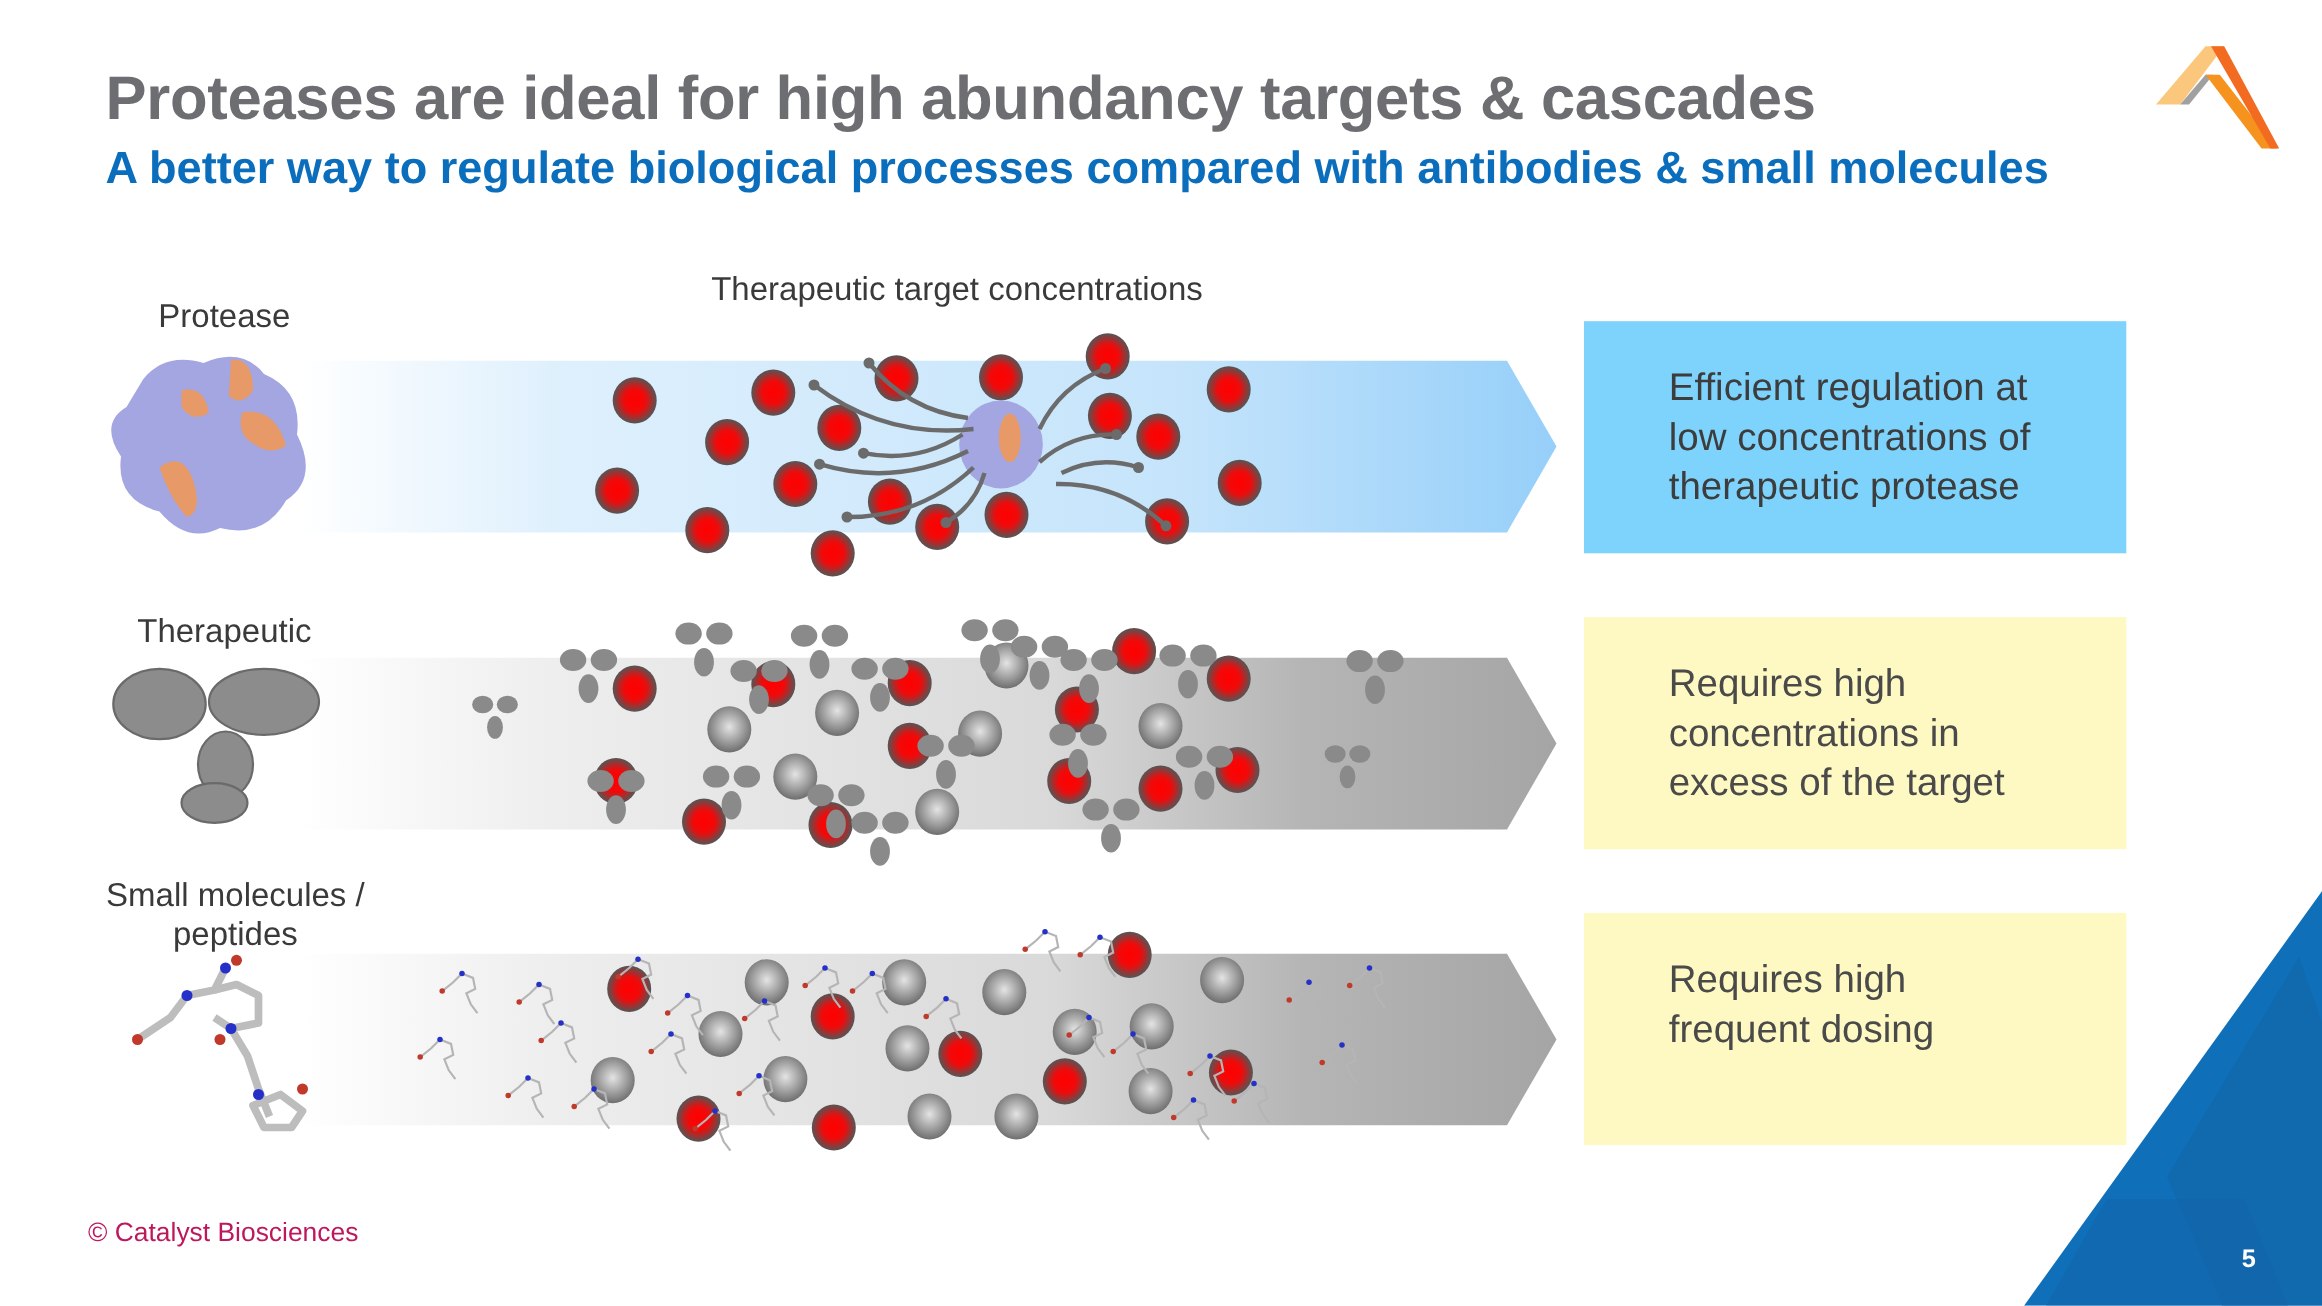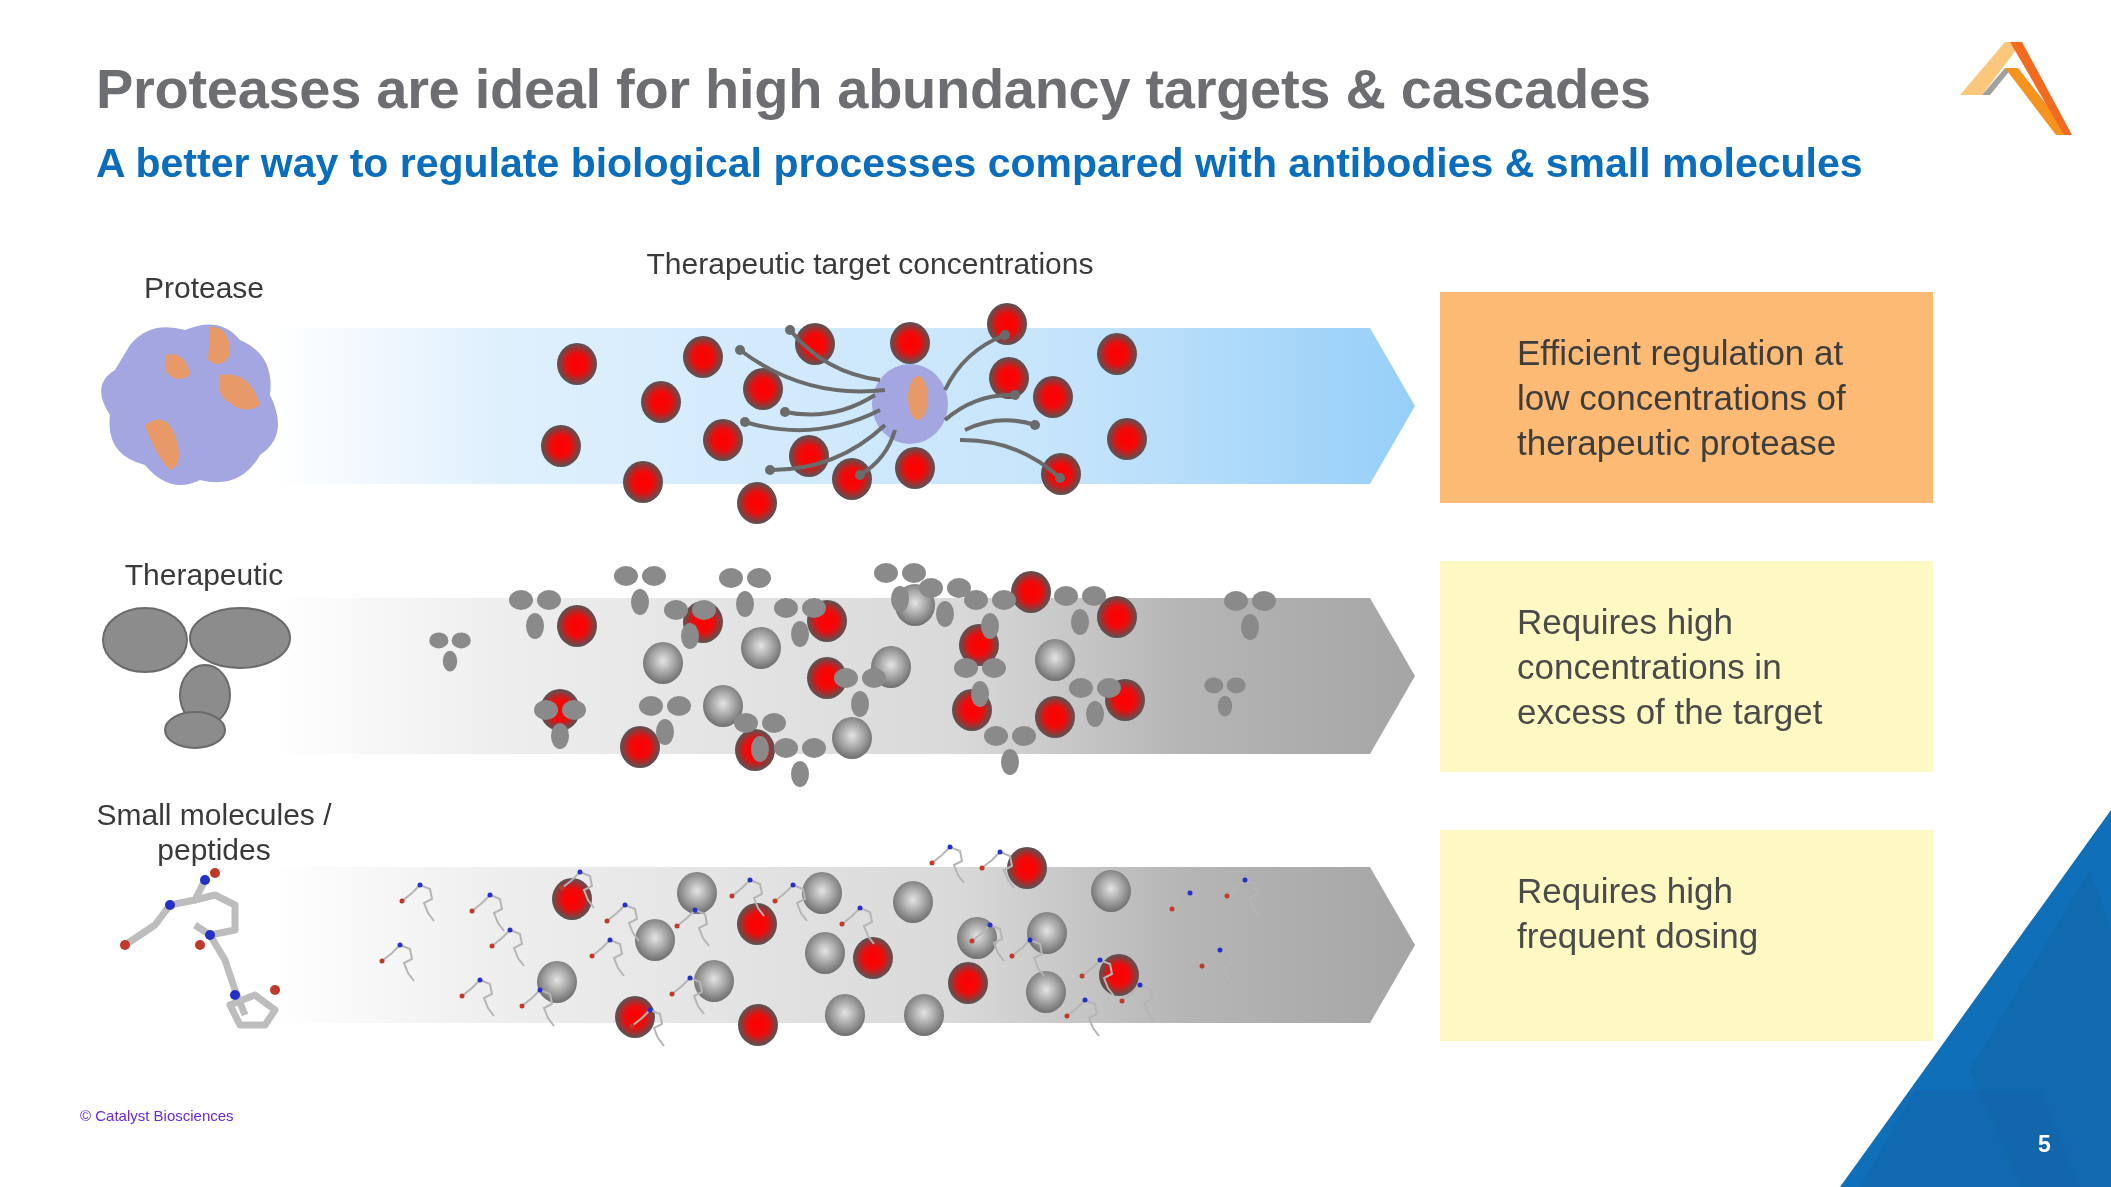--- a/index.html
+++ b/index.html
@@ -1,25 +1,25 @@
 <!DOCTYPE html>
 <html><head>
 <meta charset="utf-8">
 <style>
   html,body{margin:0;padding:0;background:#fff;}
   body{width:2111px;height:1187px;position:relative;overflow:hidden;font-family:"Liberation Sans",sans-serif;}
   .abs{position:absolute;}
   #title{left:96px;top:56px;font-size:56px;font-weight:bold;color:#6d6e71;white-space:nowrap;letter-spacing:-0.3px;text-align:center;}
-  #subtitle{left:96px;top:140px;font-size:41px;font-weight:bold;color:#0a6ebd;white-space:nowrap;}
+  #subtitle{left:96px;top:129px;font-size:41px;font-weight:bold;color:#0a6ebd;white-space:nowrap;}
   .rowlabel{font-size:30px;color:#3a3a3a;text-align:center;line-height:35px;}
   .box{position:absolute;width:493px;height:211px;box-sizing:border-box;padding:38px 0 0 77px;font-size:35px;line-height:45px;color:#444;}
-  .box.blue{background:#fdba74;color:#3d3d3d;}
+  .box.blue{background:#7dd3fc;color:#3d3d3d;}
   .box.gray{background:#fef9c3;color:#4a4a4a;}
   .box div{white-space:nowrap;}
-  #copyright{left:80px;top:1107px;font-size:15px;color:#6d28d9;}
+  #copyright{left:80px;top:1107px;font-size:24px;color:#be185d;}
   #pagenum{left:2038px;top:1131px;font-size:23px;font-weight:bold;color:#fff;}
   svg{position:absolute;overflow:visible;}
 </style>
 </head>
 <body>
 
 <div id="title" class="abs">Proteases are ideal for high abundancy targets &amp; cascades</div>
 <div id="subtitle" class="abs">A better way to regulate biological processes compared with antibodies &amp; small molecules</div>
 
 <svg style="left:1960px;top:40px;" width="115" height="100" viewBox="0 0 115 100">

